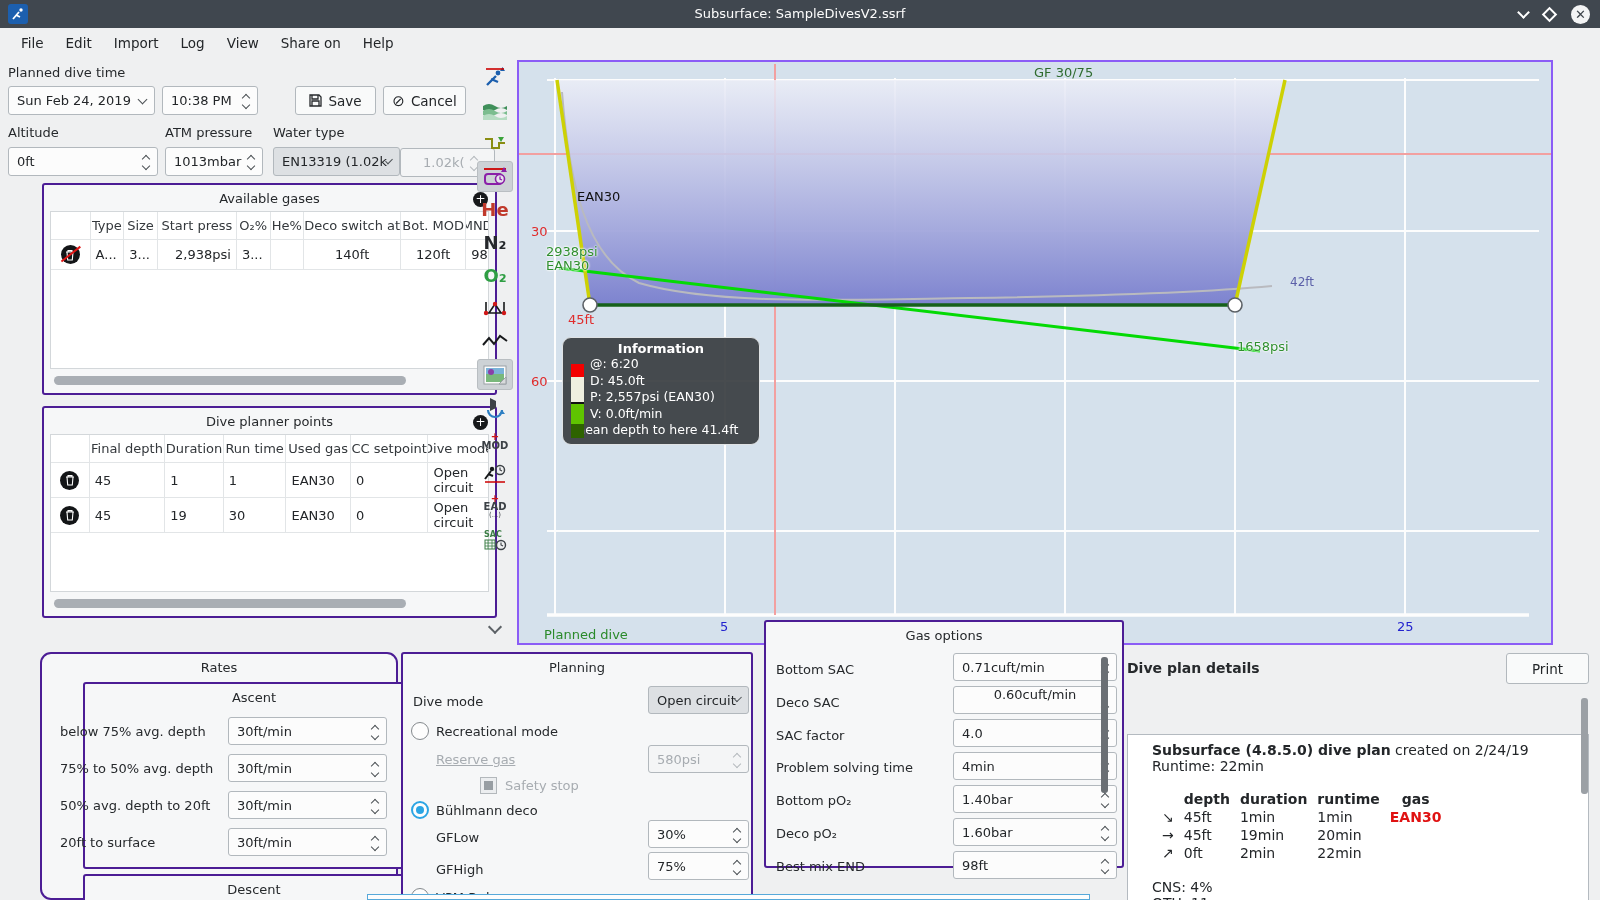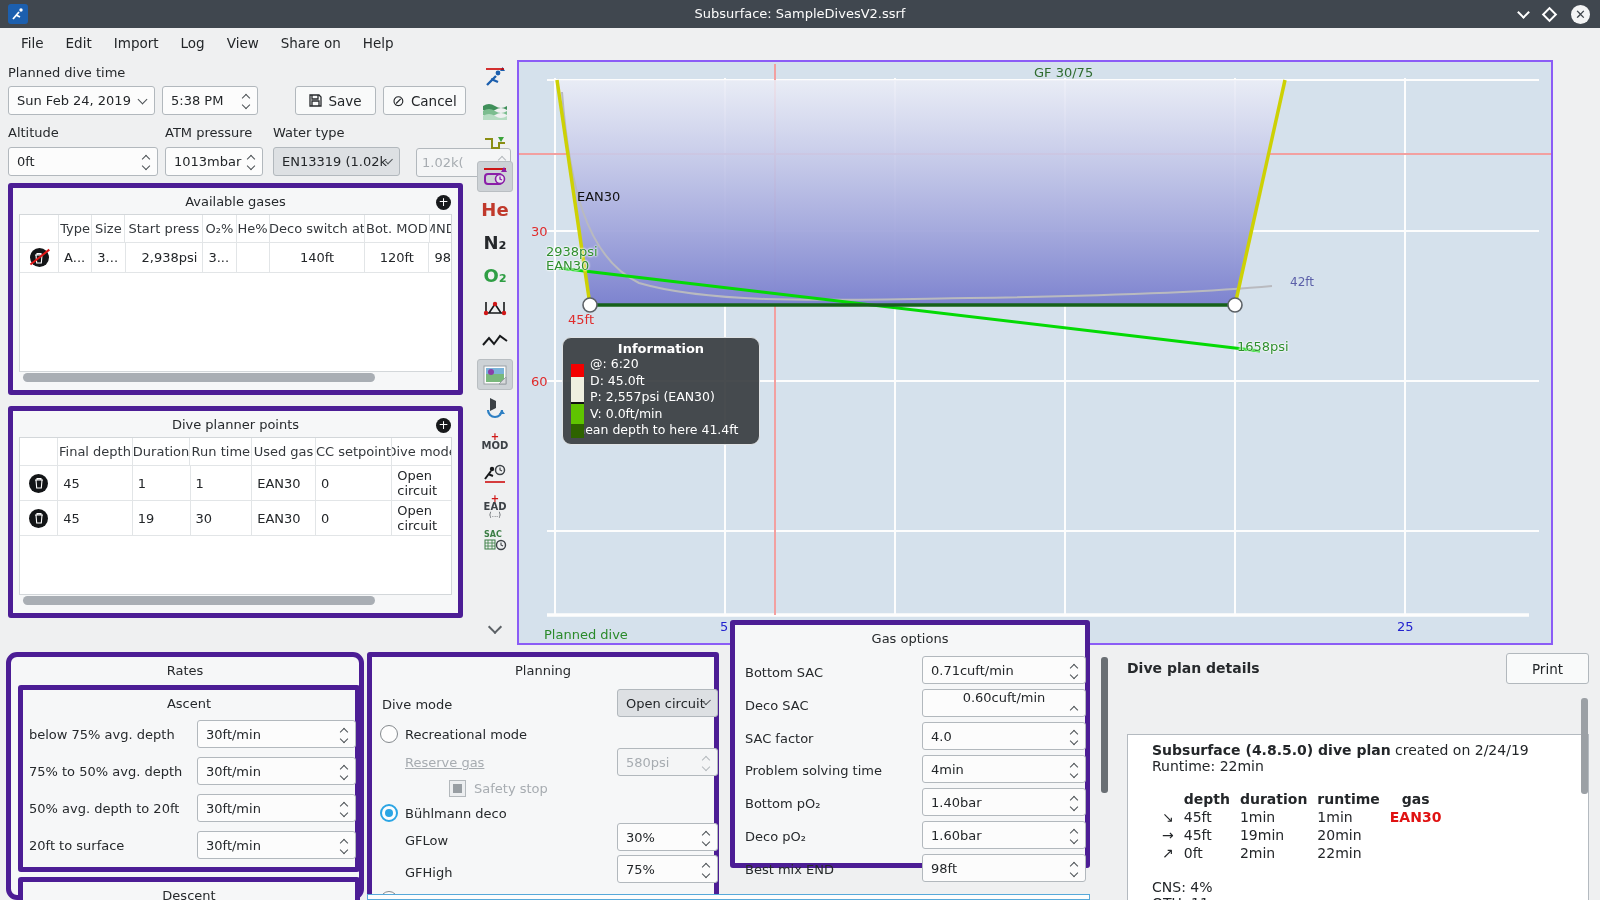--- a/index.html
+++ b/index.html
@@ -26,21 +26,21 @@
   .ctrl { position:absolute; background:#fcfcfc; border:1px solid #b2b8bd; border-radius:3px; height:29px; display:flex; align-items:center; padding:0 8px; font-size:13px; white-space:nowrap; overflow:hidden; }
   .ctrl.gray { background:#dde0e3; }
   .ctrl.dis { color:#a7acb1; background:#f4f5f6; }
   .chevd { width:7px; height:7px; border-right:1.5px solid #4c5155; border-bottom:1.5px solid #4c5155; transform:rotate(45deg); margin-top:-3px; }
   .combo .chevd { margin-left:auto; }
   .spinner-arrows { margin-left:auto; display:flex; flex-direction:column; gap:3px; align-items:center; padding-left:6px; }
   .spinner-arrows .u { width:6px; height:6px; border-right:1.4px solid #4c5155; border-bottom:1.4px solid #4c5155; transform:rotate(-135deg); margin-top:2px;}
   .spinner-arrows .d { width:6px; height:6px; border-right:1.4px solid #4c5155; border-bottom:1.4px solid #4c5155; transform:rotate(45deg); margin-top:-2px;}
   .dis .spinner-arrows .u,.dis .spinner-arrows .d,.dis .chevd { border-color:#b5babe; }
   .btn { position:absolute; background:#f9fafa; border:1px solid #b2b8bd; border-radius:3px; display:flex; align-items:center; justify-content:center; gap:6px; font-size:13.5px; }
-  .gbox { position:absolute; background:#f6f7f8; border:5px solid #4c1d95; border-radius:3px; }
+  .gbox { position:absolute; background:#f6f7f8; border:2px solid #4c1d95; border-radius:3px;margin-left:34px; }
   .gbox-title { text-align:center; padding-top:6px; font-size:13px; color:#26292c; }
   .plusbtn { position:absolute; right:7px; top:7px; width:15px; height:15px; border-radius:50%; background:#17191b; color:#fff; font-size:12px; line-height:14px; text-align:center; }
   .tbl { position:absolute; left:6px; right:6px; background:#fff; border:1px solid #d3d7da; }
   .trow { display:flex; border-bottom:1px solid #e2e5e7; }
   .tcell { border-right:1px solid #e2e5e7; overflow:hidden; white-space:nowrap; padding:0 5px; display:flex; align-items:center; font-size:13px; }
   .thead .tcell { color:#34383c; justify-content:center; padding:0 2px; }
   .trash { width:19px; height:19px; border-radius:50%; background:#131517; position:relative; flex:none; margin:0 auto; }
   .trash svg { position:absolute; left:3.5px; top:3.5px; }
   .slash { position:absolute; left:-2px; top:8px; width:24px; height:2.4px; background:#e01616; transform:rotate(-38deg); }
   .hscroll { position:absolute; height:9px; border-radius:4.5px; background:#a9aeb4; }
@@ -97,21 +97,21 @@
   <span class="menu-item">Help</span>
 </div>
 
 <div class="lbl" style="left:8px;top:65px;">Planned dive time</div>
 
 <div class="ctrl combo" style="left:8px;top:86px;width:147px;">
   <span>Sun Feb 24, 2019</span>
     <span class="chevd"></span>
 </div>
 <div class="ctrl" style="left:162px;top:86px;width:96px;">
-  <span>5:38 PM</span>
+  <span>10:38 PM</span>
   <span class="spinner-arrows">
       <span class="u"></span>
       <span class="d"></span>
     </span>
 </div>
 <div class="btn" style="left:295px;top:86px;width:81px;height:29px;">
   <svg width="13" height="13" viewBox="0 0 13 13">
       <path d="M1,1 h9 l2,2 v9 h-11 z M3,1 v4 h6 v-4 M3,12 v-5 h7 v5" fill="none" stroke="#26292c" stroke-width="1.3"></path>
     </svg>
   <span>Save</span>
@@ -136,21 +136,21 @@
   <span>1013mbar</span>
   <span class="spinner-arrows">
       <span class="u"></span>
       <span class="d"></span>
     </span>
 </div>
 <div class="ctrl combo gray" style="left:273px;top:147px;width:127px;">
   <span>EN13319 (1.02k</span>
     <span class="chevd"></span>
 </div>
-<div class="ctrl dis" style="left:416px;top:148px;width:95px;padding:0 5px;">
+<div class="ctrl dis" style="left:400px;top:148px;width:95px;padding:0 22px;">
   <span>1.02k(</span>
   <span class="spinner-arrows">
       <span class="u"></span>
       <span class="d"></span>
     </span>
 </div>
 
 <div class="gbox" style="left:8px;top:183px;width:455px;height:212px;">
   <div class="gbox-title">Available gases</div>
   <div class="plusbtn">+</div>

